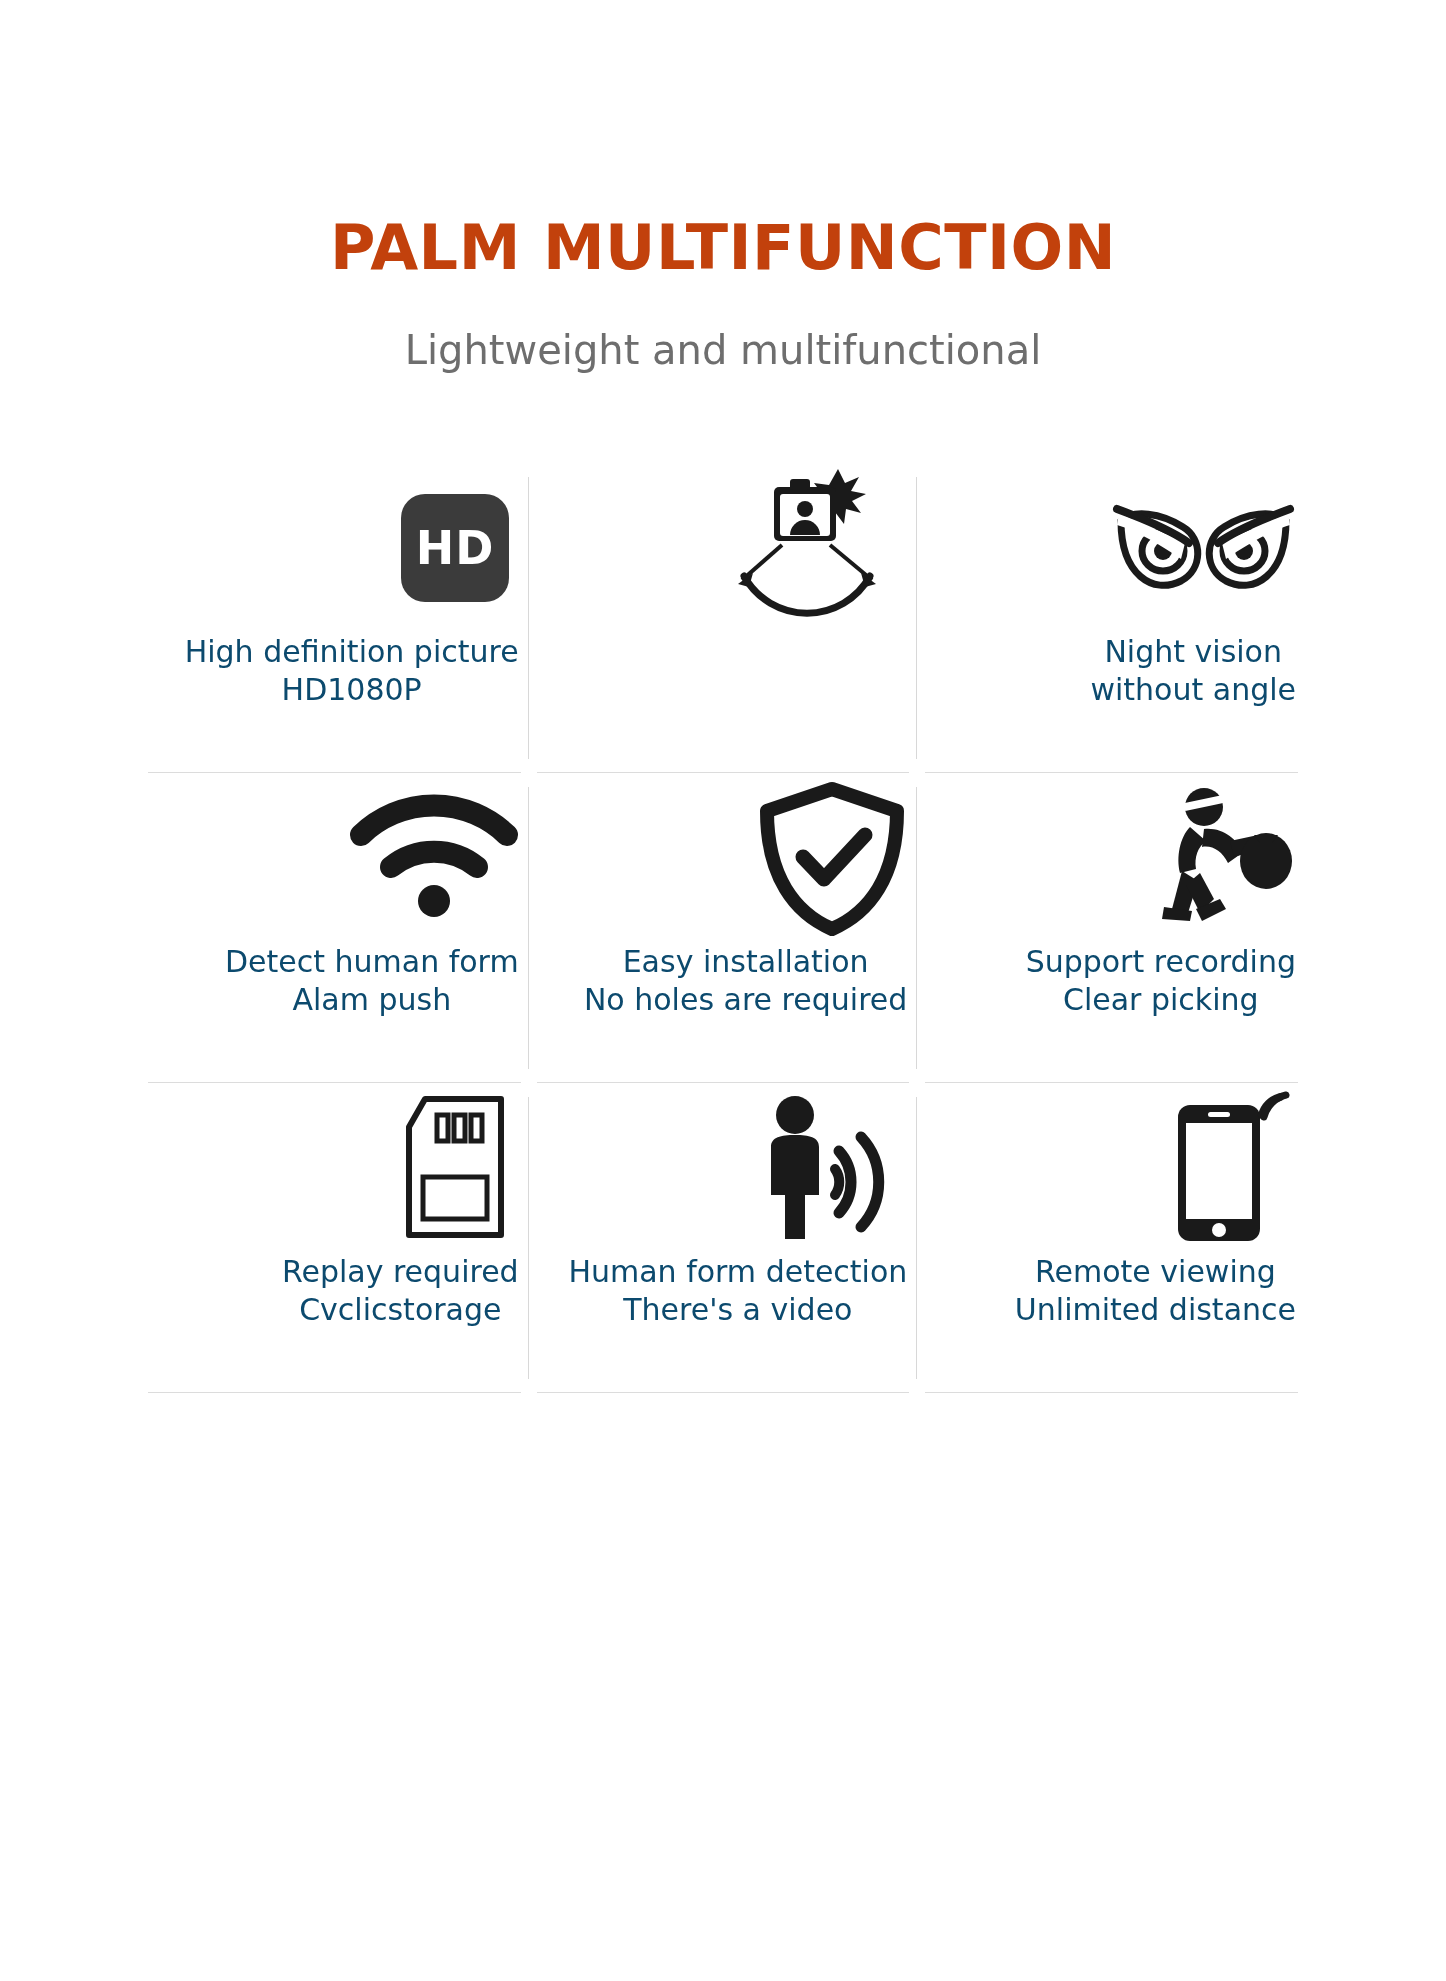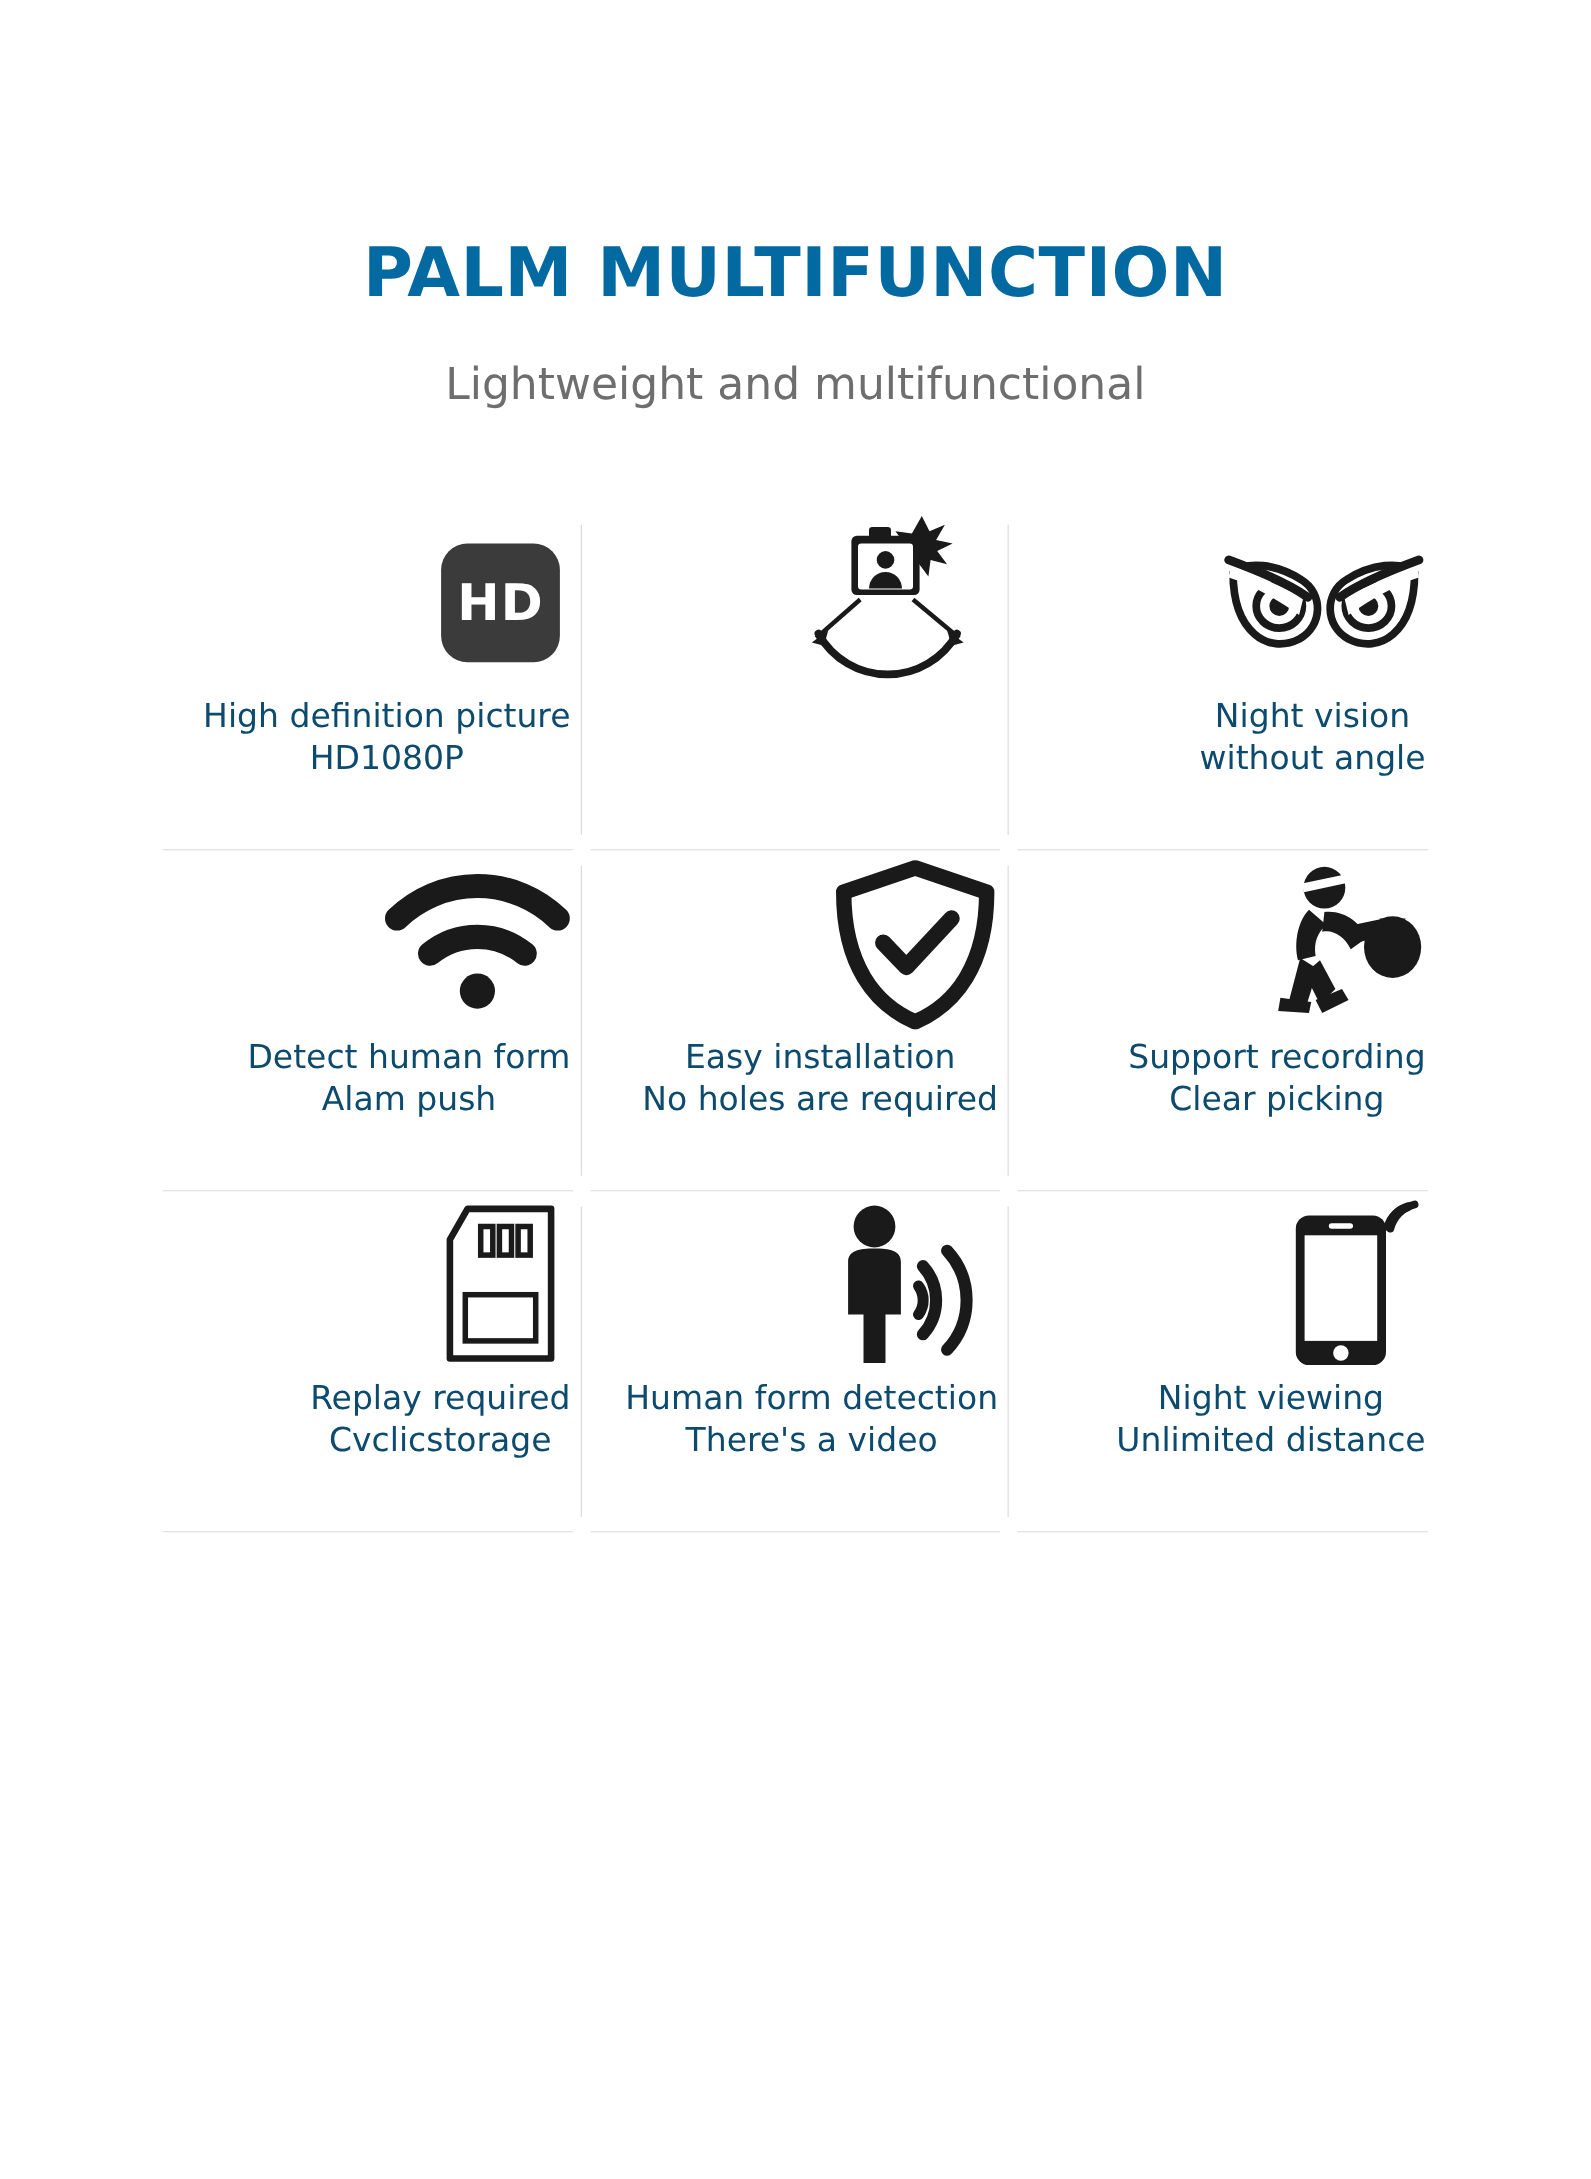--- a/index.html
+++ b/index.html
@@ -21,21 +21,21 @@
     box-sizing: border-box;
     padding: 0 140px;
   }
   .header {
     text-align: center;
     padding-top: 215px;
   }
   .main-title {
     font-size: 62px;
     font-weight: bold;
-    color: #0369a1;
+    color: #c2410c;
     letter-spacing: 0.5px;
     line-height: 1.05;
     margin: 0;
   }
   .subtitle {
     font-size: 40px;
     color: #6e6e6e;
     margin: 47px 0 0 0;
     font-weight: 400;
   }
@@ -275,20 +275,20 @@
           <rect x="52" y="21" width="22" height="5" rx="2.5" fill="#ffffff"></rect>
           <circle cx="63" cy="139" r="7" fill="#ffffff"></circle>
           <g fill="none" stroke="#1a1a1a" stroke-width="8" stroke-linecap="round">
             <path d="M106 24 A26 26 0 0 1 124 6"></path>
             <path d="M106 42 A44 44 0 0 1 132 18" stroke-width="0"></path>
           </g>
           <path d="M108 26 A30 30 0 0 1 130 4" fill="none" stroke="#1a1a1a" stroke-width="7" stroke-linecap="round"></path>
         </svg>
       </div>
       <div class="caption">
-        <span>Night viewing</span>
+        <span>Remote viewing</span>
         <span class="l2">Unlimited distance</span>
       </div>
       <div class="hline"></div>
     </div>
 
   </div>
 </div>
 
 </body></html>

